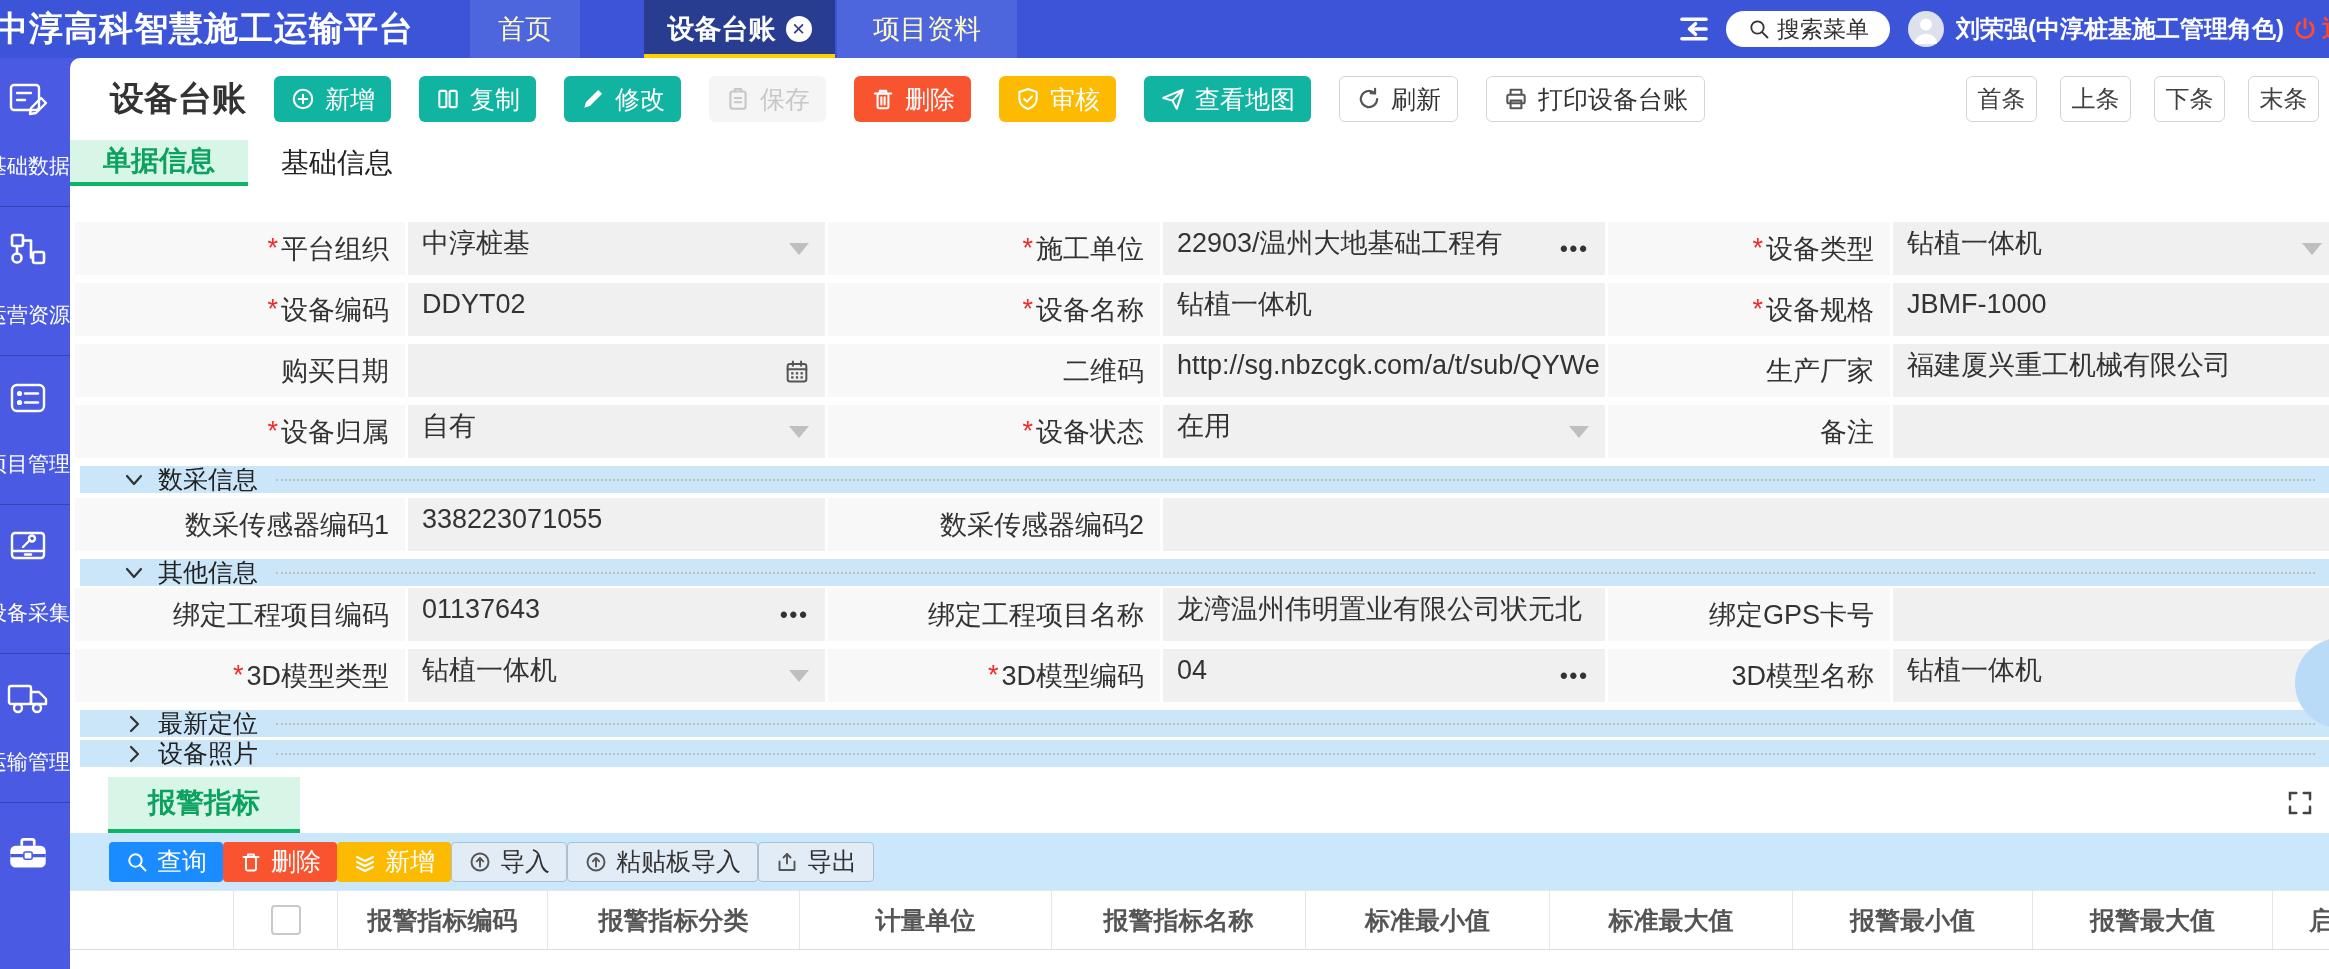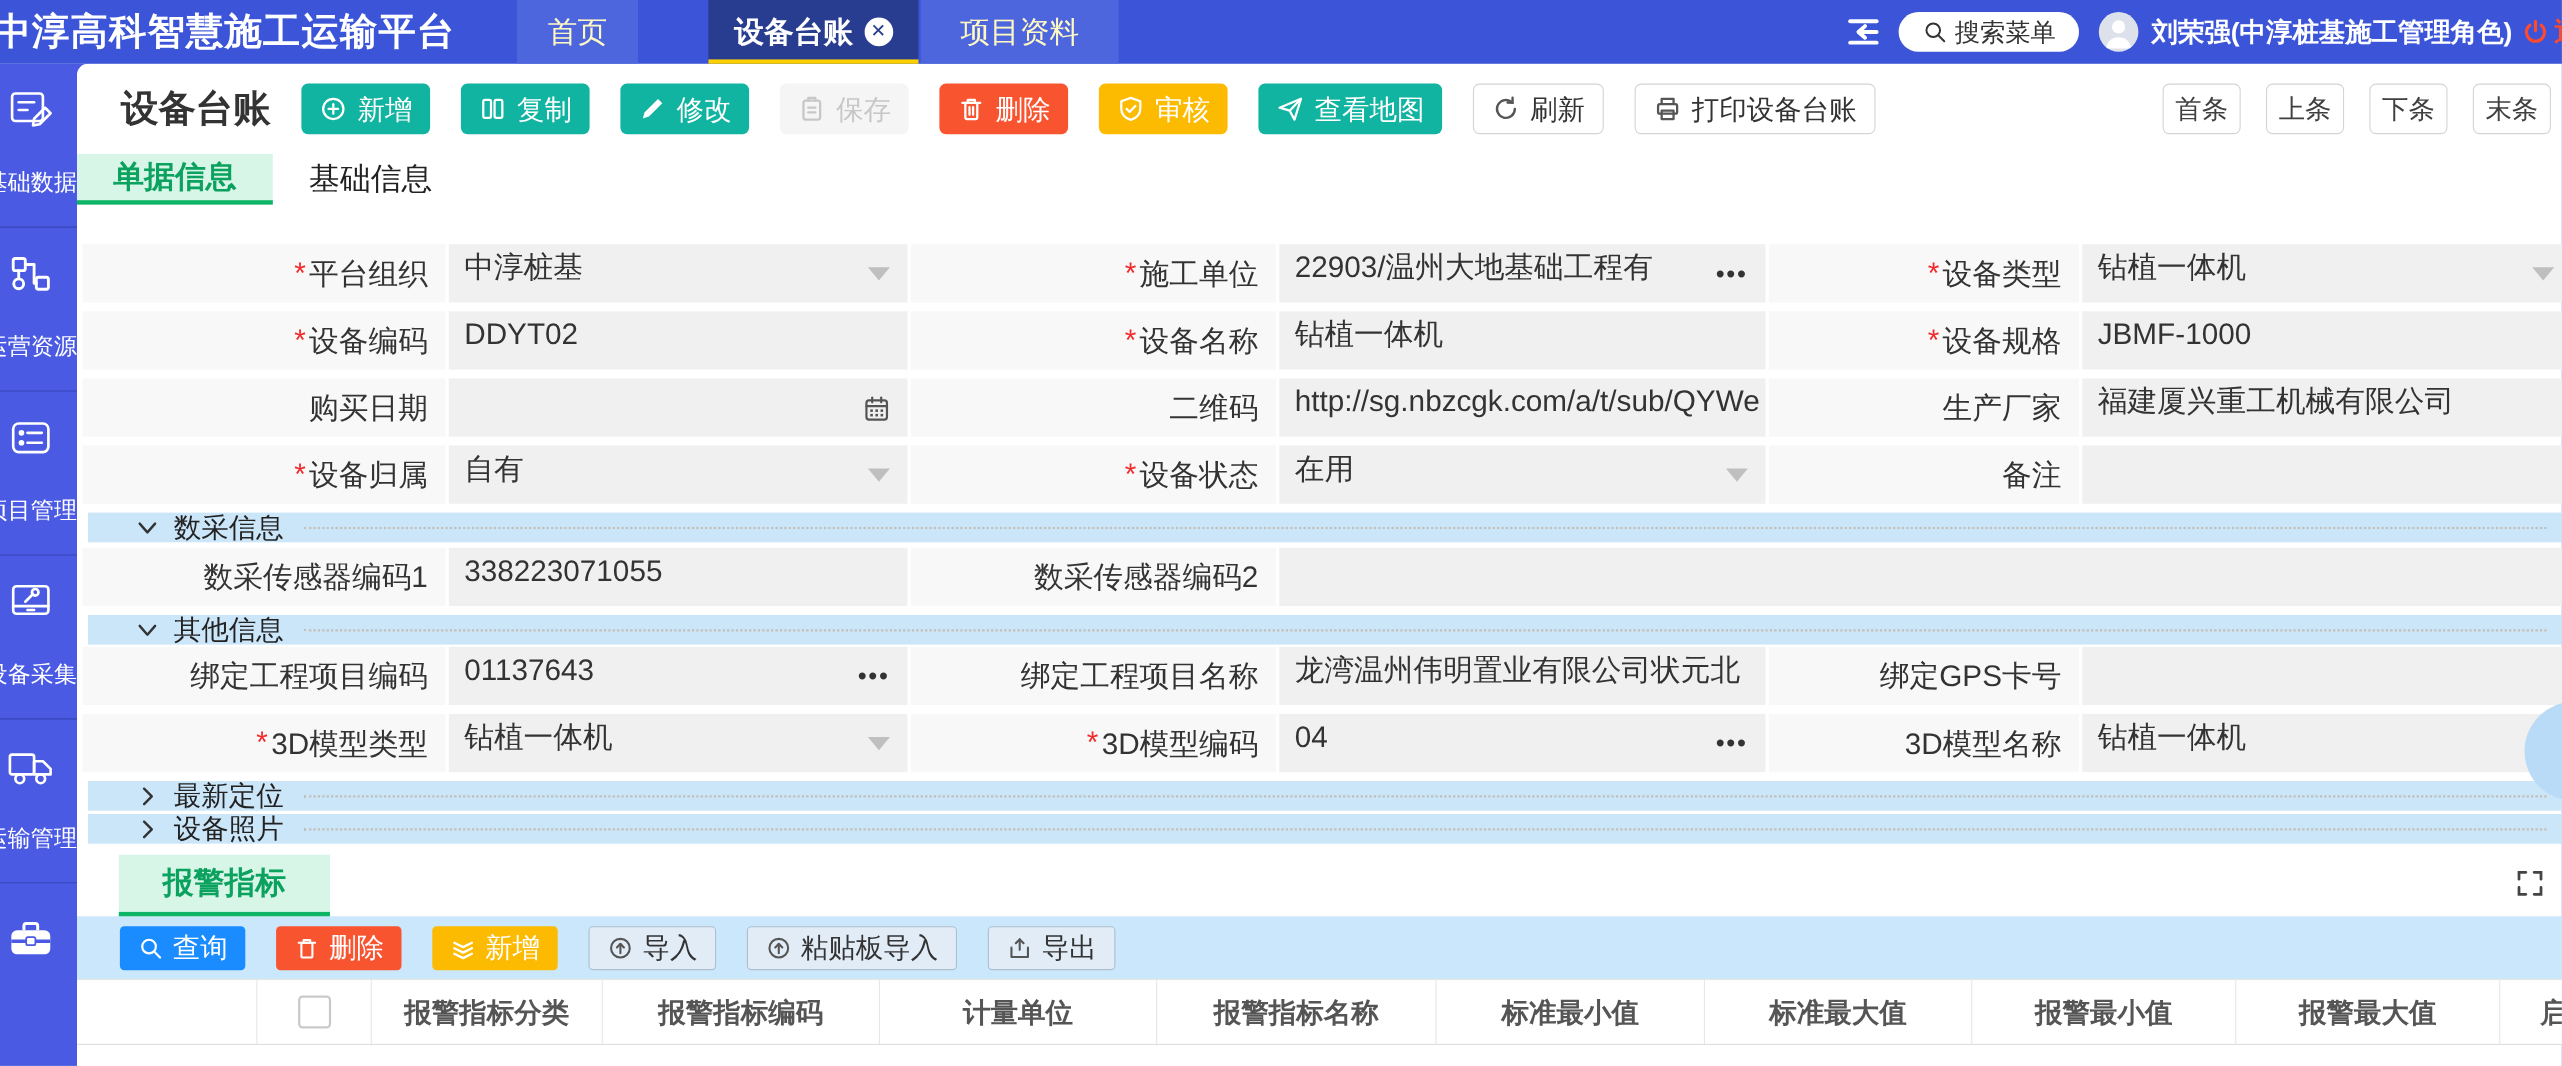--- a/index.html
+++ b/index.html
@@ -76,21 +76,21 @@
 .secbar .chev{display:flex;margin-right:12px}
 .secbar .line{flex:1;border-top:2px dotted rgba(185,145,105,.45);margin:0 14px 0 18px}
 .secbar.tight{margin-bottom:2px}
 .secbar.fold{margin-bottom:3px}
 
 
 .alarm-tabrow{margin-top:6px;height:60px;display:flex;align-items:flex-end}
 .alarm-tab{margin-left:38px;width:192px;height:56px;background:#d8f6e8;color:#0ba15e;font-size:28px;font-weight:bold;
   display:flex;align-items:center;justify-content:center;border-bottom:4px solid #0fb567;cursor:pointer}
 .fullscreen{margin-left:auto;margin-right:14px;align-self:center;display:flex;cursor:pointer}
-.alarm-btnbar{height:57px;background:#cbe7fb;display:flex;align-items:center;padding-left:39px;gap:28px}
+.alarm-btnbar{height:57px;background:#cbe7fb;display:flex;align-items:center;padding-left:39px;}
 .abtn{height:40px;border-radius:4px;display:inline-flex;align-items:center;gap:8px;padding:0 16px;
   font-size:25px;border:none;white-space:nowrap;cursor:pointer}
 .abtn.blue{background:#1a8cff;color:#fff}
 .abtn.red{background:#f95430;color:#fff}
 .abtn.amber{background:#fcba00;color:#fff}
 .abtn.light{background:#e1ecf7;border:1px solid #aebfce;color:#333}
 
 .thead{display:grid;grid-template-columns:164px 104px 210px 252px 252px 254px 244px 243px 240px 240px minmax(200px,1fr);
   height:60px;border-top:1px solid #e6e6e6;border-bottom:1px solid #dedede;background:#fff}
 .th{display:flex;align-items:center;justify-content:center;font-size:25px;font-weight:bold;color:#555;
@@ -637,22 +637,22 @@
           </span>
           <span>导出</span>
         </button>
       </div>
 
       <div class="thead">
         <div class="th"></div>
         <div class="th">
           <span class="cb"></span>
         </div>
+        <div class="th">报警指标编码</div>
         <div class="th">报警指标分类</div>
-        <div class="th">报警指标编码</div>
         <div class="th">计量单位</div>
         <div class="th">报警指标名称</div>
         <div class="th">标准最小值</div>
         <div class="th">标准最大值</div>
         <div class="th">报警最小值</div>
         <div class="th">报警最大值</div>
         <div class="th left">启用</div>
       </div>
 
     </main>

